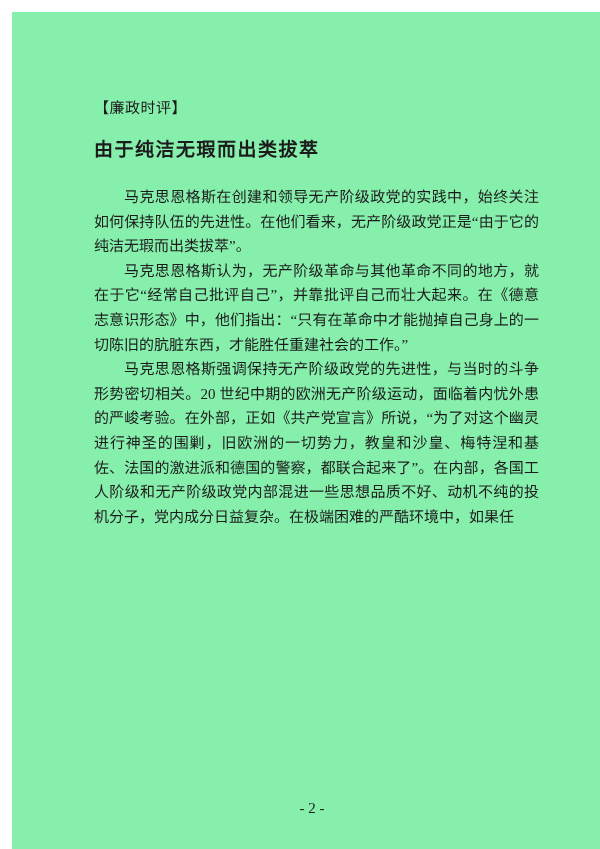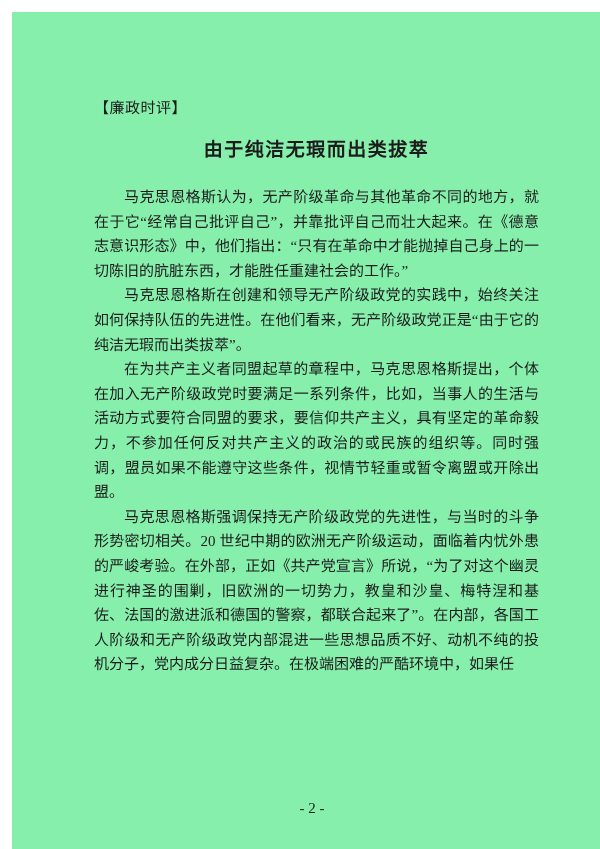--- a/index.html
+++ b/index.html
@@ -23,21 +23,20 @@
     font-size: 15px;
     line-height: 25px;
     letter-spacing: 0.5px;
     white-space: nowrap;
   }
   .doc-title {
     margin: 16px 0 0 0;
     font-size: 19px;
     font-weight: bold;
     line-height: 25px;
-    text-align: center;
     letter-spacing: 1.5px;
   }
   .doc-body {
     margin-top: 23px;
   }
   .doc-body p {
     margin: 0;
     font-size: 15px;
     line-height: 24.6px;
     text-align: justify;
@@ -59,21 +58,20 @@
 </head>
 <body>
 
 <div class="page">
 
   <div class="section-tag">【廉政时评】</div>
 
   <h1 class="doc-title">由于纯洁无瑕而出类拔萃</h1>
 
   <div class="doc-body">
+    <p>马克思恩格斯在创建和领导无产阶级政党的实践中，始终关注如何保持队伍的先进性。在他们看来，无产阶级政党正是“由于它的纯洁无瑕而出类拔萃”。</p>
     <p>马克思恩格斯认为，无产阶级革命与其他革命不同的地方，就在于它“经常自己批评自己”，并靠批评自己而壮大起来。在《德意志意识形态》中，他们指出：“只有在革命中才能抛掉自己身上的一切陈旧的肮脏东西，才能胜任重建社会的工作。”</p>
-    <p>马克思恩格斯在创建和领导无产阶级政党的实践中，始终关注如何保持队伍的先进性。在他们看来，无产阶级政党正是“由于它的纯洁无瑕而出类拔萃”。</p>
-    <p>在为共产主义者同盟起草的章程中，马克思恩格斯提出，个体在加入无产阶级政党时要满足一系列条件，比如，当事人的生活与活动方式要符合同盟的要求，要信仰共产主义，具有坚定的革命毅力，不参加任何反对共产主义的政治的或民族的组织等。同时强调，盟员如果不能遵守这些条件，视情节轻重或暂令离盟或开除出盟。</p>
     <p>马克思恩格斯强调保持无产阶级政党的先进性，与当时的斗争形势密切相关。20 世纪中期的欧洲无产阶级运动，面临着内忧外患的严峻考验。在外部，正如《共产党宣言》所说，“为了对这个幽灵进行神圣的围剿，旧欧洲的一切势力，教皇和沙皇、梅特涅和基佐、法国的激进派和德国的警察，都联合起来了”。在内部，各国工人阶级和无产阶级政党内部混进一些思想品质不好、动机不纯的投机分子，党内成分日益复杂。在极端困难的严酷环境中，如果任</p>
   </div>
 
   <div class="page-footer">- 2 -</div>
 
 </div>
 
 </body></html>

